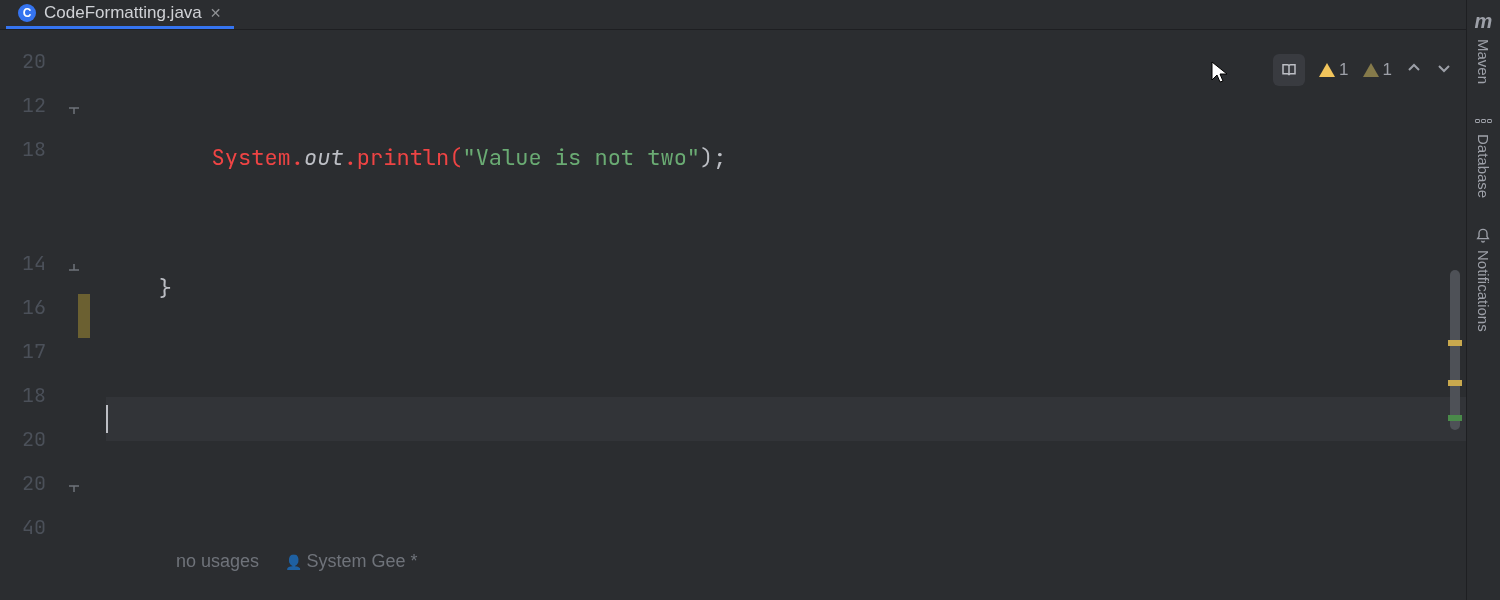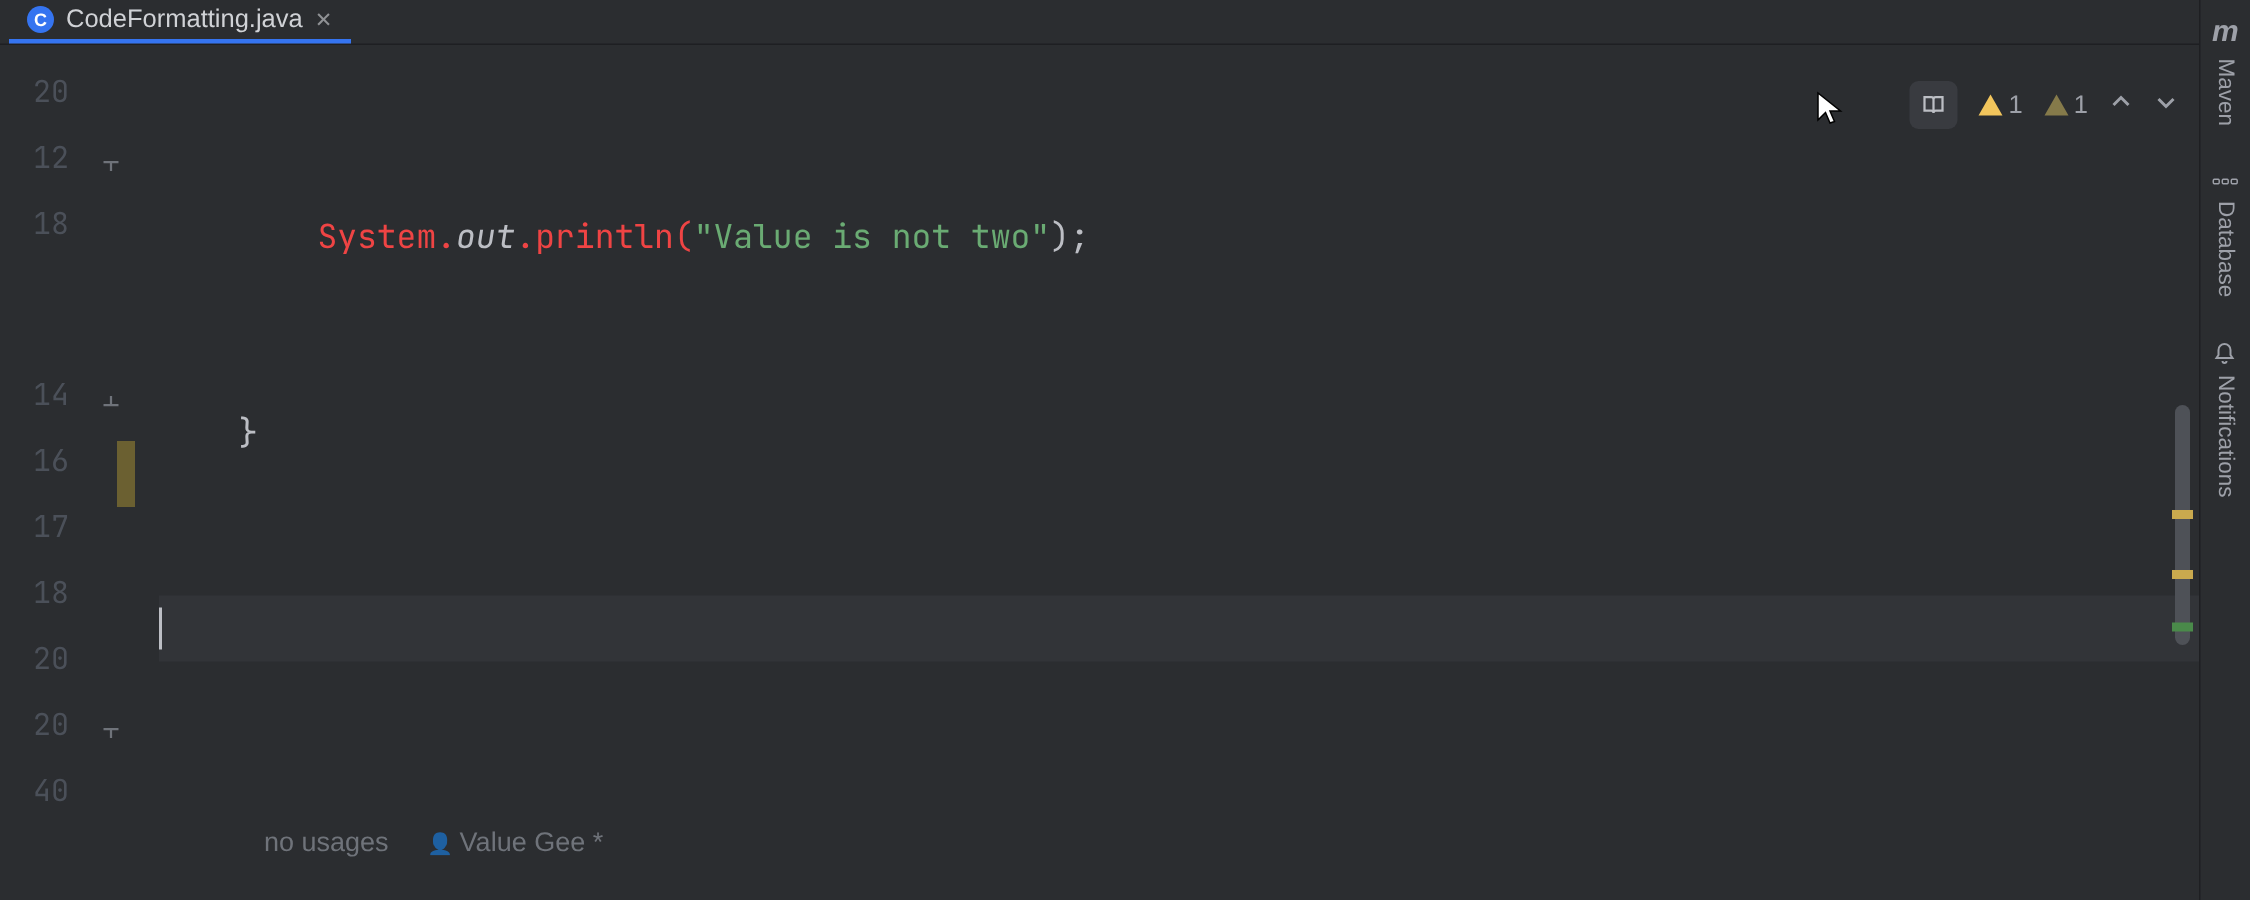--- a/index.html
+++ b/index.html
@@ -234,21 +234,21 @@
   <div class="editor">
 
     <div class="line"><span class="m">        System.</span><span class="fld">out</span><span class="m">.println(</span><span class="str">"Value is not two"</span><span class="p">);</span></div>
 
     <div class="line"><span class="p">    }</span></div>
 
     <div class="line current"><span class="caret"></span><span></span></div>
 
     <div class="hint-line">
       <span>no usages</span>
-      <span class="author">Value Gee *</span>
+      <span class="author">System Gee *</span>
     </div>
 
     
 
     
 
     
 
     
 

